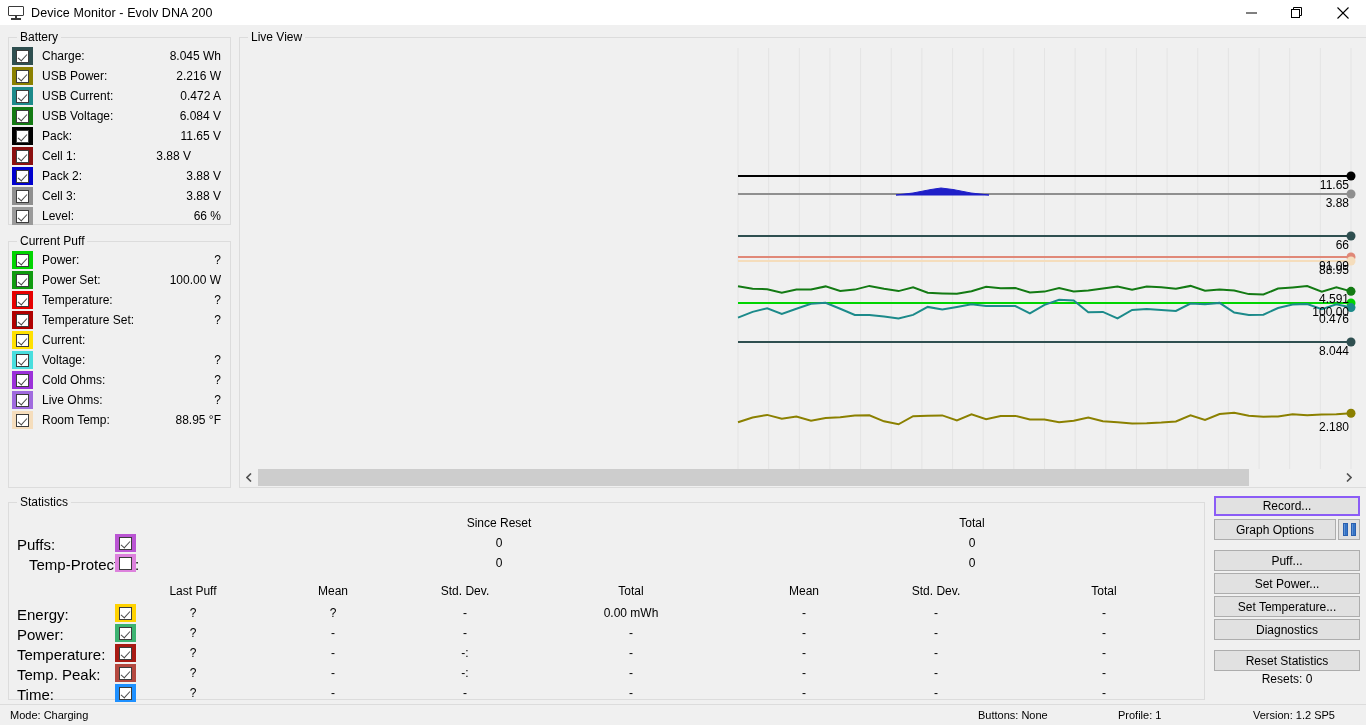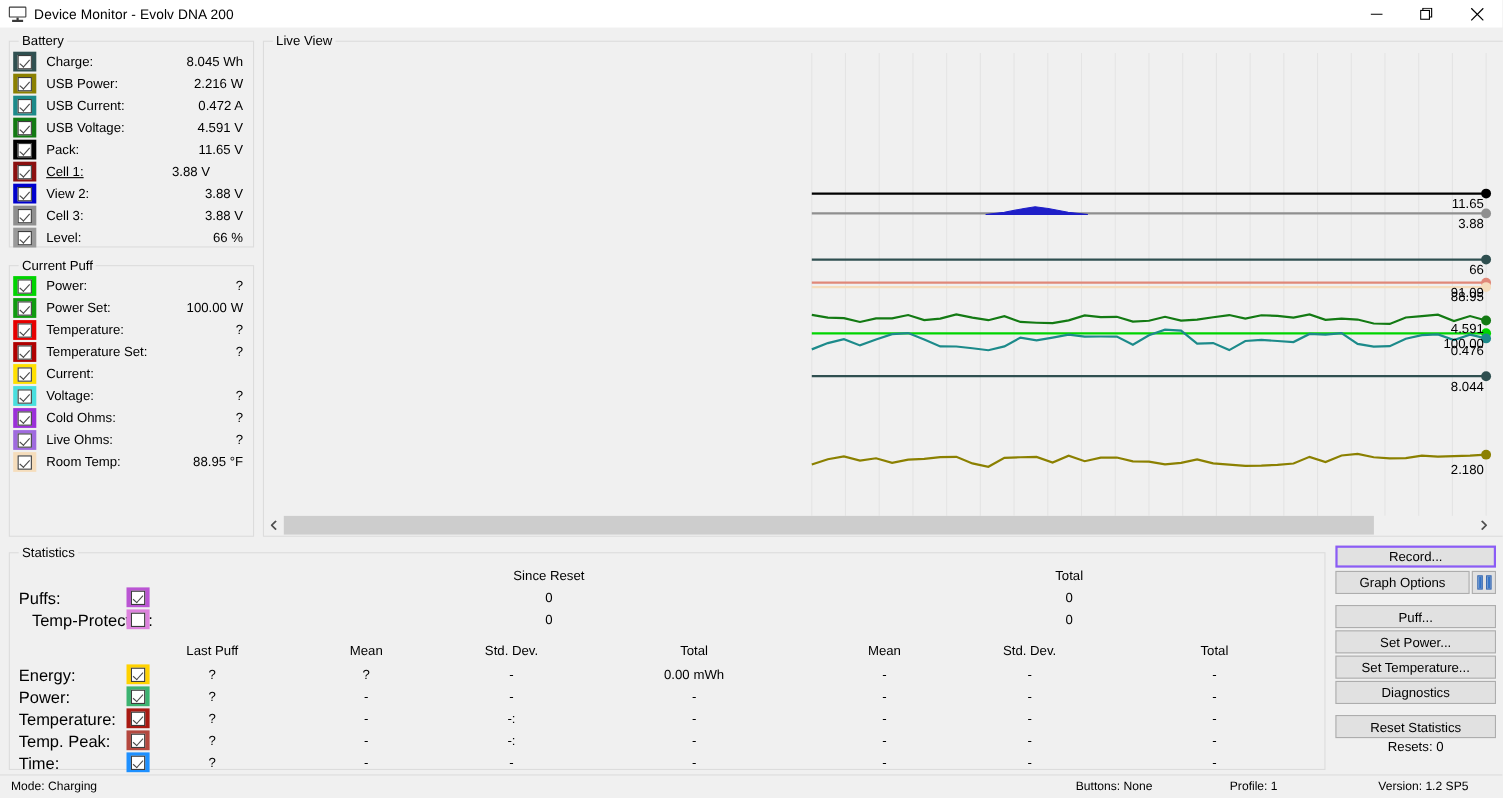--- a/index.html
+++ b/index.html
@@ -204,41 +204,41 @@
             <div class="cb checked"></div>
           </div>
           <div class="rlabel">USB Current:</div>
           <div class="rvalue">0.472 A</div>
         </div>
         <div class="row" style="width: 217px;">
           <div class="cbox" style="background: rgb(19, 122, 19);">
             <div class="cb checked"></div>
           </div>
           <div class="rlabel">USB Voltage:</div>
-          <div class="rvalue">4.591 V</div>
+          <div class="rvalue">6.084 V</div>
         </div>
         <div class="row" style="width: 217px;">
           <div class="cbox" style="background: rgb(0, 0, 0);">
             <div class="cb checked"></div>
           </div>
           <div class="rlabel">Pack:</div>
           <div class="rvalue">11.65 V</div>
         </div>
-        <div class="row" style="width: 187px; text-decoration: underline;">
+        <div class="row" style="width: 187px;">
           <div class="cbox" style="background: rgb(139, 15, 15);">
             <div class="cb checked"></div>
           </div>
           <div class="rlabel">Cell 1:</div>
           <div class="rvalue">3.88 V</div>
         </div>
         <div class="row" style="width: 217px;">
           <div class="cbox" style="background: rgb(0, 0, 205);">
             <div class="cb checked"></div>
           </div>
-          <div class="rlabel">View 2:</div>
+          <div class="rlabel">Pack 2:</div>
           <div class="rvalue">3.88 V</div>
         </div>
         <div class="row" style="width: 217px;">
           <div class="cbox" style="background: rgb(143, 143, 143);">
             <div class="cb checked"></div>
           </div>
           <div class="rlabel">Cell 3:</div>
           <div class="rvalue">3.88 V</div>
         </div>
         <div class="row" style="width: 217px;">

